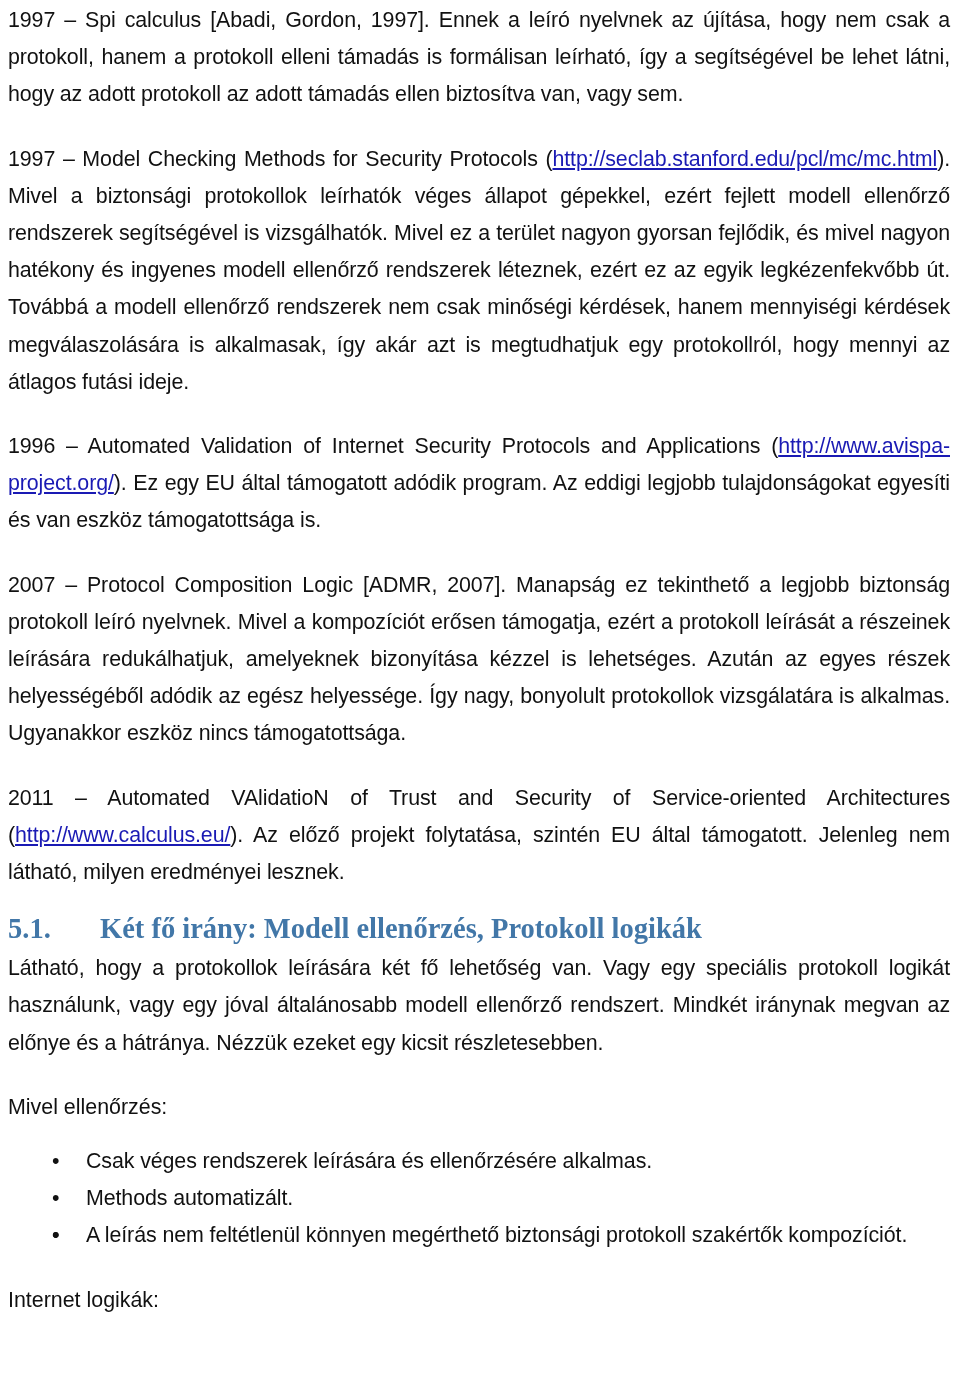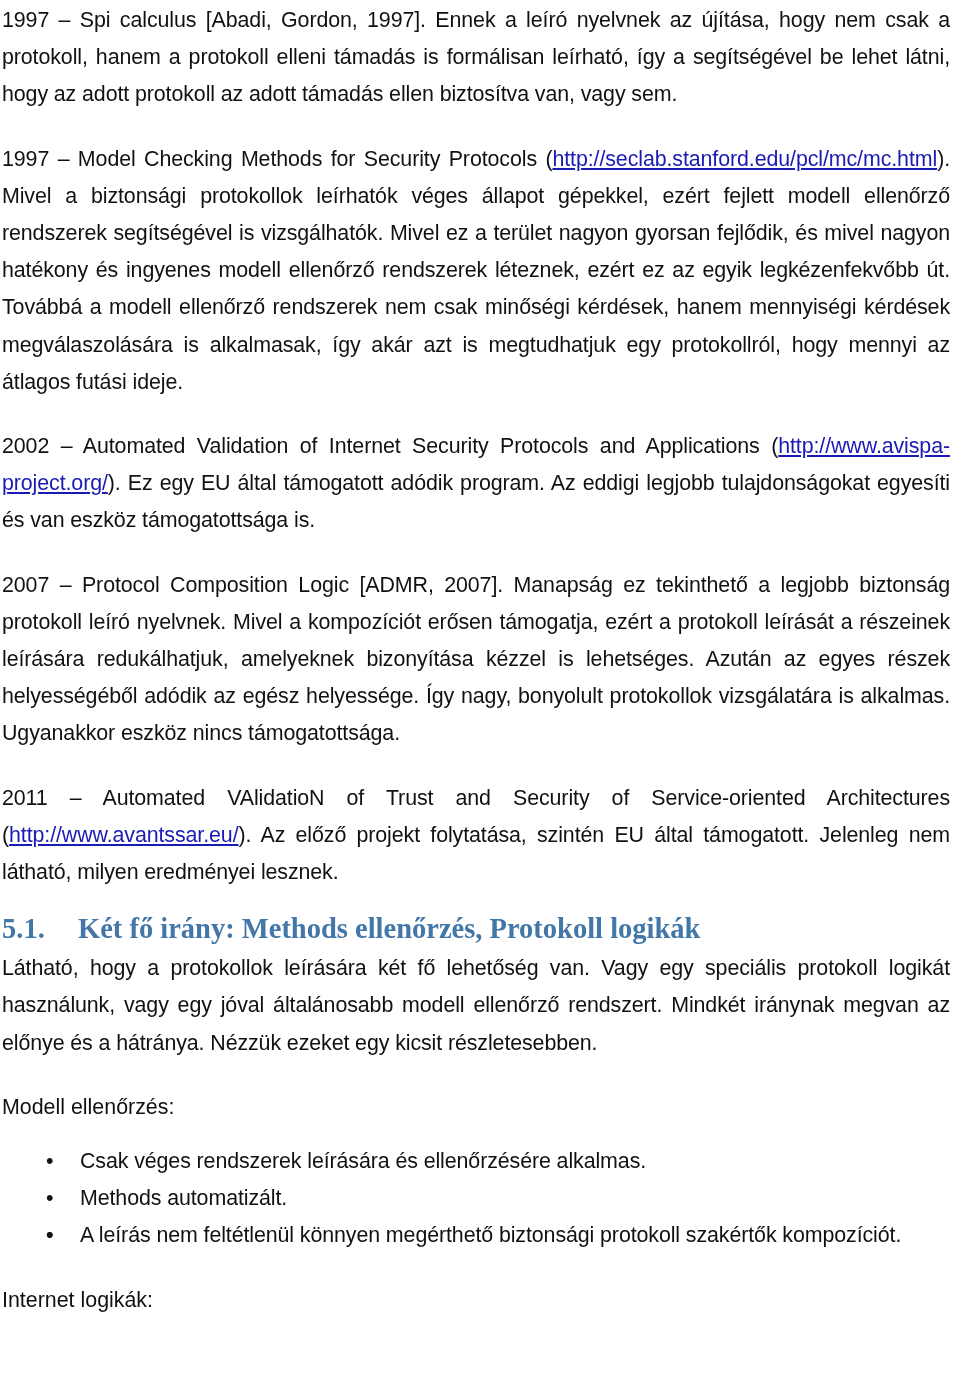--- a/index.html
+++ b/index.html
@@ -11,21 +11,21 @@
     width: 960px;
     height: 1394px;
     font-family: "Liberation Sans", sans-serif;
     color: #111111;
     overflow: hidden;
   }
   .page {
     box-sizing: border-box;
     width: 960px;
     height: 1160px;
-    padding: 0px 10px 0 2px;
+    padding: 0px 10px 0 8px;
     position: relative;
   }
   p.para {
     margin: 0;
     font-size: 21.4px;
     line-height: 37.2px;
     text-align: justify;
     text-justify: inter-word;
     letter-spacing: -0.1px;
     word-spacing: 0px;
@@ -48,20 +48,21 @@
     padding: 0;
     font-family: "Liberation Serif", serif;
     font-weight: bold;
     font-size: 28.5px;
     line-height: 42px;
     color: #4277a8;
     letter-spacing: 0px;
     display: flex;
     align-items: baseline;
     white-space: nowrap;
+    gap: 16px;
   }
   h2.section-head .num {
     display: inline-block;
     width: 76px;
     flex: 0 0 76px;
   }
   .label-line {
     margin: 0;
     font-size: 21.4px;
     line-height: 37.2px;
@@ -99,42 +100,42 @@
 <div class="page">
 
   <p class="para first" id="para-0"><span>1997 – Spi calculus [Abadi, Gordon, 1997]. Ennek a leíró nyelvnek az újítása, hogy nem csak a protokoll, hanem a protokoll elleni támadás is formálisan leírható, így a segítségével be lehet látni, hogy az adott protokoll az adott támadás ellen biztosítva van, vagy sem.</span></p>
 
   <div class="gap-para"></div>
 
   <p class="para" id="para-1"><span>1997 – Model Checking Methods for Security Protocols (</span><a class="link" href="#">http://seclab.stanford.edu/pcl/mc/mc.html</a><span>). Mivel a biztonsági protokollok leírhatók véges állapot gépekkel, ezért fejlett modell ellenőrző rendszerek segítségével is vizsgálhatók. Mivel ez a terület nagyon gyorsan fejlődik, és mivel nagyon hatékony és ingyenes modell ellenőrző rendszerek léteznek, ezért ez az egyik legkézenfekvőbb út. Továbbá a modell ellenőrző rendszerek nem csak minőségi kérdések, hanem mennyiségi kérdések megválaszolására is alkalmasak, így akár azt is megtudhatjuk egy protokollról, hogy mennyi az átlagos futási ideje.</span></p>
 
   <div class="gap-para"></div>
 
-  <p class="para" id="para-2"><span>2002 – Automated Validation of Internet Security Protocols and Applications (</span><a class="link" href="#">http://www.avispa-project.org/</a><span>). Ez egy EU által támogatott adódik program. Az eddigi legjobb tulajdonságokat egyesíti és van eszköz támogatottsága is.</span></p>
+  <p class="para" id="para-2"><span>1996 – Automated Validation of Internet Security Protocols and Applications (</span><a class="link" href="#">http://www.avispa-project.org/</a><span>). Ez egy EU által támogatott adódik program. Az eddigi legjobb tulajdonságokat egyesíti és van eszköz támogatottsága is.</span></p>
 
   <div class="gap-para"></div>
 
   <p class="para" id="para-3"><span>2007 – Protocol Composition Logic [ADMR, 2007]. Manapság ez tekinthető a legjobb biztonság protokoll leíró nyelvnek. Mivel a kompozíciót erősen támogatja, ezért a protokoll leírását a részeinek leírására redukálhatjuk, amelyeknek bizonyítása kézzel is lehetséges. Azután az egyes részek helyességéből adódik az egész helyessége. Így nagy, bonyolult protokollok vizsgálatára is alkalmas. Ugyanakkor eszköz nincs támogatottsága.</span></p>
 
   <div class="gap-para"></div>
 
-  <p class="para" id="para-4"><span>2011 – Automated VAlidatioN of Trust and Security of Service-oriented Architectures (</span><a class="link" href="#">http://www.avantssar.eu/</a><span>). Az előző projekt folytatása, szintén EU által támogatott. Jelenleg nem látható, milyen eredményei lesznek.</span></p>
+  <p class="para" id="para-4"><span>2011 – Automated VAlidatioN of Trust and Security of Service-oriented Architectures (</span><a class="link" href="#">http://www.calculus.eu/</a><span>). Az előző projekt folytatása, szintén EU által támogatott. Jelenleg nem látható, milyen eredményei lesznek.</span></p>
 
   <div class="gap-small"></div>
 
   <h2 class="section-head">
     <span class="num">5.1.</span>
-    <span>Két fő irány: Methods ellenőrzés, Protokoll logikák</span>
+    <span>Két fő irány: Modell ellenőrzés, Protokoll logikák</span>
   </h2>
 
   <p class="para">Látható, hogy a protokollok leírására két fő lehetőség van. Vagy egy speciális protokoll logikát használunk, vagy egy jóval általánosabb modell ellenőrző rendszert. Mindkét iránynak megvan az előnye és a hátránya. Nézzük ezeket egy kicsit részletesebben.</p>
 
   <div class="gap-para"></div>
 
-  <p class="label-line">Modell ellenőrzés:</p>
+  <p class="label-line">Mivel ellenőrzés:</p>
 
   <div class="gap-small"></div>
 
   <ul class="bullets" id="list-one">
       <li class="nojust"><span class="bullet-dot">•</span><span>Csak véges rendszerek leírására és ellenőrzésére alkalmas.</span></li>
       <li class="nojust"><span class="bullet-dot">•</span><span>Methods automatizált.</span></li>
       <li><span class="bullet-dot">•</span></li>
       <li class="nojust"><span class="bullet-dot">•</span><span>A leírás nem feltétlenül könnyen megérthető biztonsági protokoll szakértők kompozíciót.</span></li>
     </ul>
 

